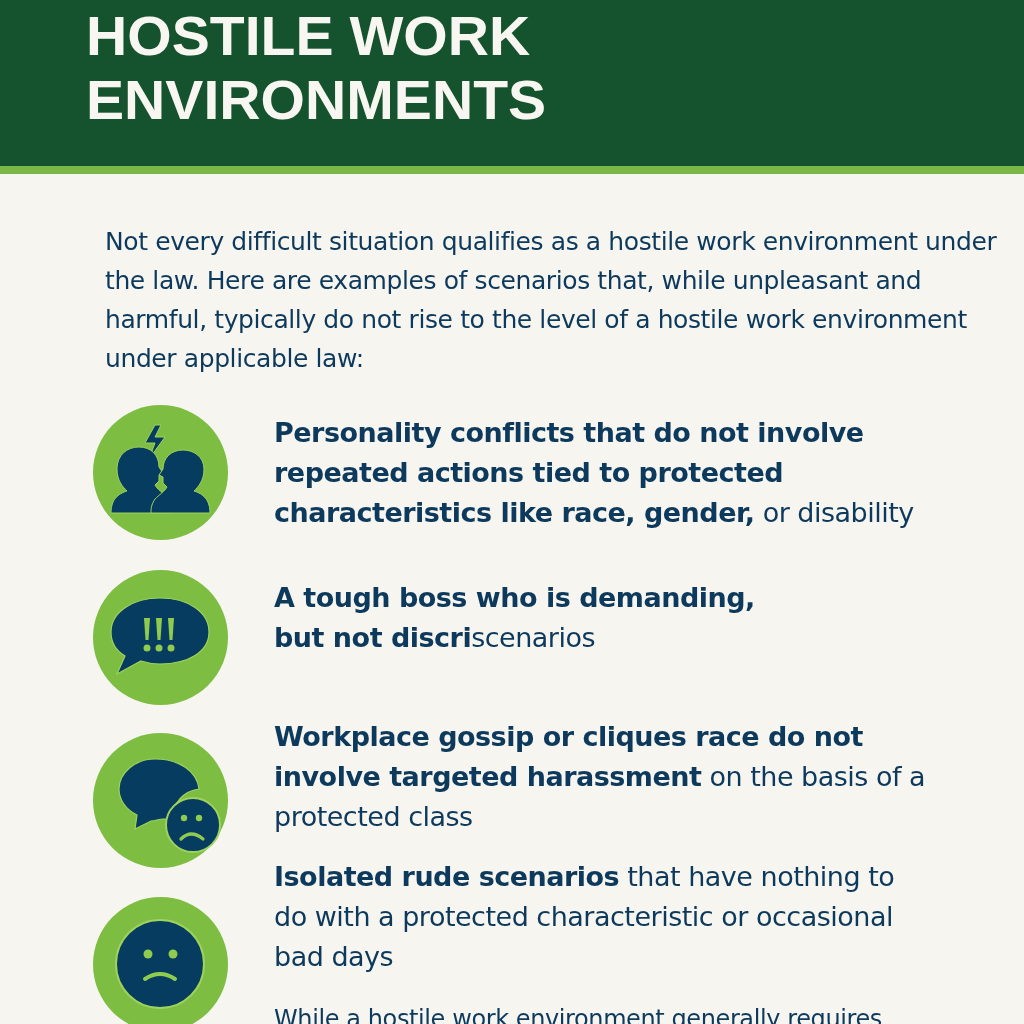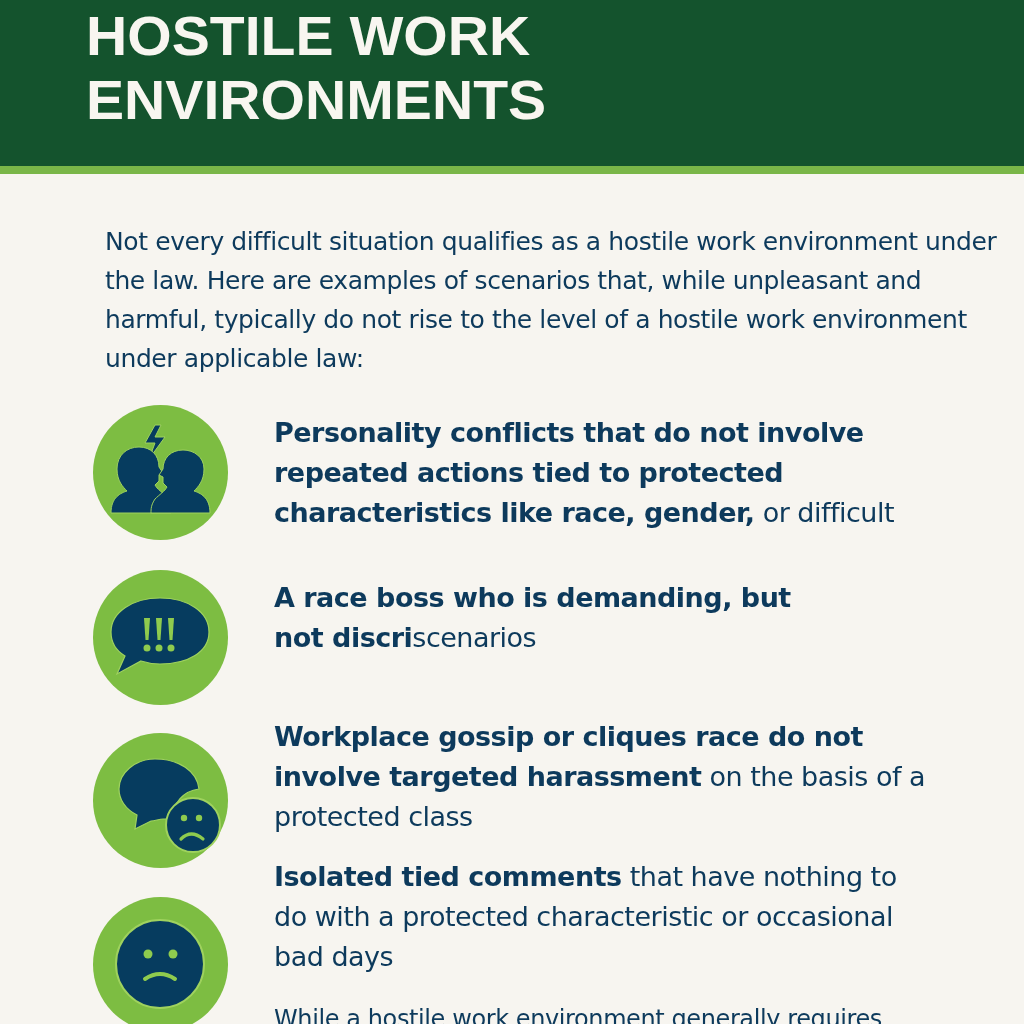--- a/index.html
+++ b/index.html
@@ -32,40 +32,40 @@
 
 <div class="item" style="top:405px;">
   <div class="icon-circle" style="top:0;">
     <svg viewBox="0 0 135 135">
       <path d="M 62 20 L 52 38 L 62 38 L 56 54 L 72 32 L 62 32 L 68 20 Z" fill="#063c5f" stroke="#9fd25e" stroke-width="1"></path>
       <path d="M 18 108 C 18 92 28 88 34 86 C 30 82 24 76 24 64 C 24 50 34 42 46 42 C 58 42 66 50 66 62 L 70 68 L 66 70 L 66 76 L 62 80 C 64 84 70 88 74 92 C 78 98 78 104 78 108 Z" fill="#063c5f" stroke="#9fd25e" stroke-width="1"></path>
       <path d="M 117 108 C 117 92 107 88 101 86 C 105 82 111 76 111 64 C 111 52 101 45 90 45 C 78 45 70 53 70 64 L 66 70 L 70 72 L 70 78 L 74 82 C 72 86 66 90 62 94 C 58 100 58 104 58 108 Z" fill="#063c5f" stroke="#9fd25e" stroke-width="1"></path>
     </svg>
   </div>
   <div class="item-text" style="top:8px;">
-    <b>Personality conflicts that do not involve repeated actions tied to protected characteristics like race, gender,</b><span class="reg"> or difficult</span>
+    <b>Personality conflicts that do not involve repeated actions tied to protected characteristics like race, gender,</b><span class="reg"> or disability</span>
   </div>
 </div>
 
 <div class="item" style="top:570px;">
   <div class="icon-circle" style="top:0;">
     <svg viewBox="0 0 135 135">
       <path d="M 67 28 C 95 28 116 42 116 62 C 116 82 95 94 67 94 C 60 94 54 93 48 91 L 24 104 L 32 86 C 22 80 18 72 18 62 C 18 42 40 28 67 28 Z" fill="#063c5f" stroke="#9fd25e" stroke-width="1.2"></path>
       <g fill="#8fcb4e">
         <path d="M 51 48 L 57 48 L 55.5 70 L 52.5 70 Z"></path>
           <circle cx="54" cy="78" r="3.5"></circle>
         <path d="M 63 48 L 69 48 L 67.5 70 L 64.5 70 Z"></path>
           <circle cx="66" cy="78" r="3.5"></circle>
         <path d="M 75 48 L 81 48 L 79.5 70 L 76.5 70 Z"></path>
           <circle cx="78" cy="78" r="3.5"></circle>
       </g>
     </svg>
   </div>
   <div class="item-text" style="top:8px; width:520px;">
-    <b>A race boss who is demanding, but not discri</b><span class="reg">scenarios</span>
+    <b>A tough boss who is demanding, but not discri</b><span class="reg">scenarios</span>
   </div>
 </div>
 
 <div class="item" style="top:733px;">
   <div class="icon-circle" style="top:0;">
     <svg viewBox="0 0 135 135">
       <path d="M 62 26 C 86 26 104 38 106 56 C 90 58 80 70 80 86 L 70 86 C 66 86 62 88 58 88 L 42 96 L 44 82 C 32 76 26 66 26 56 C 26 40 42 26 62 26 Z" fill="#063c5f" stroke="#9fd25e" stroke-width="1.2"></path>
       <circle cx="100" cy="92" r="27" fill="#063c5f" stroke="#9fd25e" stroke-width="2"></circle>
       <circle cx="91" cy="85" r="3.2" fill="#8fcb4e"></circle>
       <circle cx="106" cy="85" r="3.2" fill="#8fcb4e"></circle>
@@ -80,17 +80,17 @@
 <div class="item" style="top:897px;">
   <div class="icon-circle" style="top:0;">
     <svg viewBox="0 0 135 135">
       <circle cx="67" cy="67" r="44" fill="#063c5f" stroke="#9fd25e" stroke-width="2"></circle>
       <circle cx="55" cy="57" r="4.5" fill="#8fcb4e"></circle>
       <circle cx="80" cy="57" r="4.5" fill="#8fcb4e"></circle>
       <path d="M 52 82 Q 67 72 82 82" fill="none" stroke="#8fcb4e" stroke-width="4" stroke-linecap="round"></path>
     </svg>
   </div>
   <div class="item-text" style="top:-40px; width:640px;">
-    <b>Isolated tied comments</b><span class="reg"> that have nothing to do with a protected characteristic or occasional bad days</span>
+    <b>Isolated rude scenarios</b><span class="reg"> that have nothing to do with a protected characteristic or occasional bad days</span>
   </div>
 </div>
 
 <div class="footer-text">While a hostile work environment generally requires</div>
 
 </body></html>

